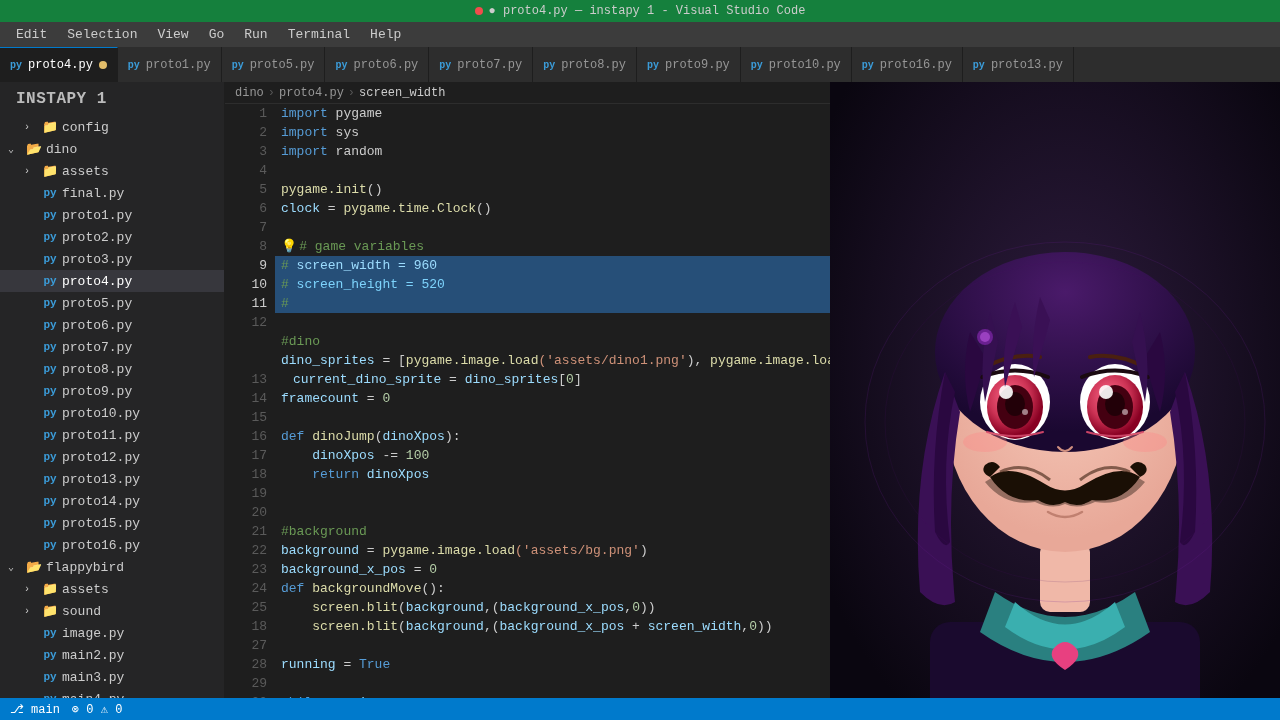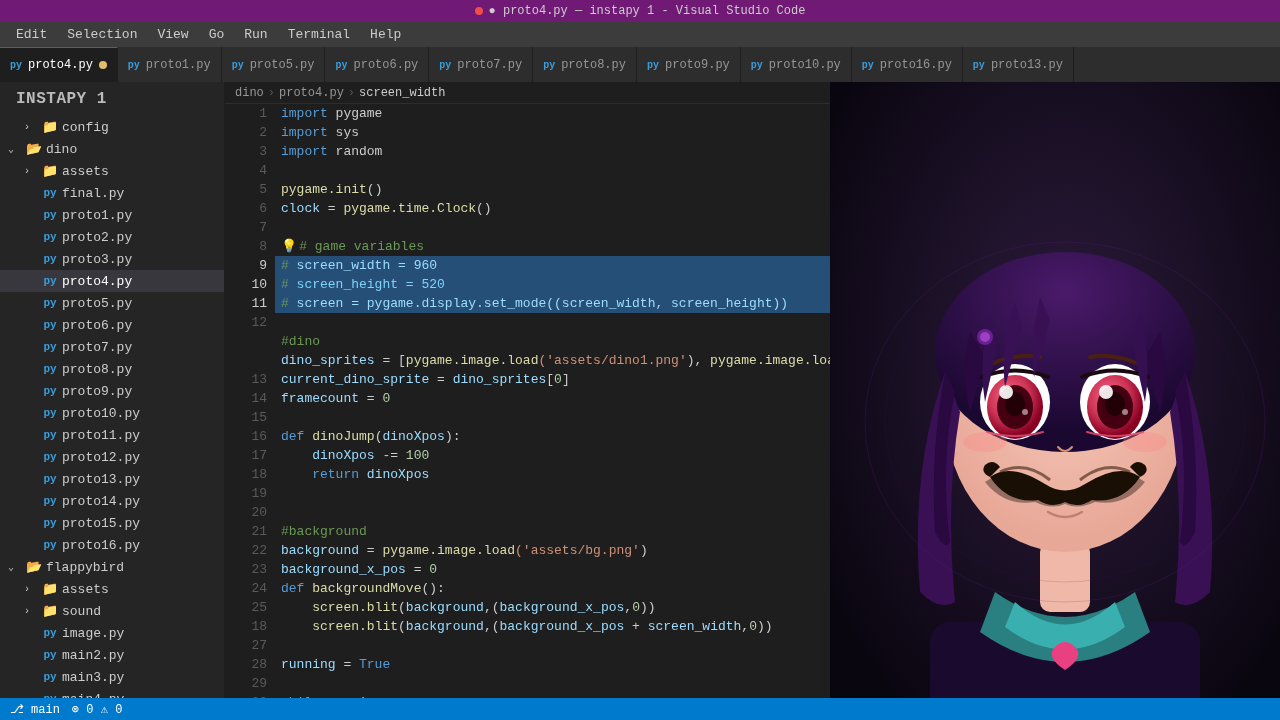--- a/index.html
+++ b/index.html
@@ -1,20 +1,20 @@
 <!DOCTYPE html>
 <html><head>
   <meta charset="utf-8">
   <style>
     * { margin: 0; padding: 0; box-sizing: border-box; }
     body { width: 1280px; height: 720px; overflow: hidden; background: #1e1e1e; font-family: 'Consolas', 'Courier New', monospace; font-size: 13px; color: #cccccc; display: flex; flex-direction: column; }
 
     
     #titlebar {
-      height: 22px; background: #701a75; display: flex; align-items: center; justify-content: center;
+      height: 22px; background: #15803d; display: flex; align-items: center; justify-content: center;
       font-size: 12px; color: #cccccc; flex-shrink: 0; position: relative;
     }
     #titlebar-dot { width: 8px; height: 8px; background: #f14c4c; border-radius: 50%; display: inline-block; margin-right: 6px; }
 
     
     #menubar {
       height: 25px; background: #3c3c3c; display: flex; align-items: center; padding: 0 8px; gap: 4px; flex-shrink: 0;
     }
     .menu-item { padding: 2px 8px; font-size: 13px; color: #cccccc; cursor: pointer; border-radius: 3px; }
 
@@ -357,25 +357,25 @@
           <div class="code-line"><span style="color: rgb(86, 156, 214);">import</span><span> pygame</span></div>
           <div class="code-line"><span style="color: rgb(86, 156, 214);">import</span><span> sys</span></div>
           <div class="code-line"><span style="color: rgb(86, 156, 214);">import</span><span> random</span></div>
           <div class="code-line"><span></span></div>
           <div class="code-line"><span style="color: rgb(220, 220, 170);">pygame.init</span><span>()</span></div>
           <div class="code-line"><span style="color: rgb(156, 220, 254);">clock</span><span> = </span><span style="color: rgb(220, 220, 170);">pygame.time.Clock</span><span>()</span></div>
           <div class="code-line"><span></span></div>
           <div class="code-line"><span style="margin-right: 2px;">💡</span><span style="color: rgb(106, 153, 85);"># game variables</span></div>
           <div class="code-line" style="background: rgb(38, 79, 120);"><span style="color: rgb(106, 153, 85);"># </span><span style="color: rgb(156, 220, 254);">screen_width = 960</span></div>
           <div class="code-line" style="background: rgb(38, 79, 120);"><span style="color: rgb(106, 153, 85);"># </span><span style="color: #7dd3fc;">screen_height = 520</span></div>
-          <div class="code-line" style="background: rgb(38, 79, 120);"><span style="color: rgb(106, 153, 85);"># </span><span style="color: rgb(156, 220, 254);">screen = pygame.display.set_mode((screen_width, screen_height))</span></div>
+          <div class="code-line" style="background: rgb(38, 79, 120);"><span style="color: rgb(106, 153, 85);"># </span></div>
           <div class="code-line"><span></span></div>
           <div class="code-line"><span style="color: rgb(106, 153, 85); font-family: Liberation Mono, monospace;">#dino</span></div>
           <div class="code-line"><span style="color: rgb(156, 220, 254);">dino_sprites</span><span> = [</span><span style="color: rgb(220, 220, 170);">pygame.image.load</span><span style="color: rgb(206, 145, 120);">('assets/dino1.png'</span><span>), </span><span style="color: rgb(220, 220, 170);">pygame.image.load</span><span>('ass...</span></div>
-          <div class="code-line"><span style="color: rgb(156, 220, 254);">current_dino_sprite</span><span> = </span><span style="color: rgb(156, 220, 254);">dino_sprites</span><span>[</span><span style="color: rgb(181, 206, 168);">0</span><span>]</span></div>
+          <div class="code-line"><span style="color: rgb(156, 220, 254); margin-left: 12px;">current_dino_sprite</span><span> = </span><span style="color: rgb(156, 220, 254);">dino_sprites</span><span>[</span><span style="color: rgb(181, 206, 168);">0</span><span>]</span></div>
           <div class="code-line"><span style="color: rgb(156, 220, 254);">framecount</span><span> = </span><span style="color: rgb(181, 206, 168);">0</span></div>
           <div class="code-line"><span></span></div>
           <div class="code-line"><span style="color: rgb(86, 156, 214);">def</span><span> </span><span style="color: rgb(220, 220, 170);">dinoJump</span><span>(</span><span style="color: rgb(156, 220, 254);">dinoXpos</span><span>):</span></div>
           <div class="code-line"><span>    </span><span style="color: rgb(156, 220, 254);">dinoXpos</span><span> -= </span><span style="color: rgb(181, 206, 168);">100</span></div>
           <div class="code-line"><span>    </span><span style="color: rgb(86, 156, 214);">return</span><span> </span><span style="color: rgb(156, 220, 254);">dinoXpos</span></div>
           <div class="code-line"><span></span></div>
           <div class="code-line"><span></span></div>
           <div class="code-line"><span style="color: rgb(106, 153, 85);">#background</span></div>
           <div class="code-line"><span style="color: rgb(156, 220, 254);">background</span><span> = </span><span style="color: rgb(220, 220, 170);">pygame.image.load</span><span style="color: rgb(206, 145, 120);">('assets/bg.png'</span><span>)</span></div>
           <div class="code-line"><span style="color: rgb(156, 220, 254);">background_x_pos</span><span> = </span><span style="color: rgb(181, 206, 168);">0</span></div>

